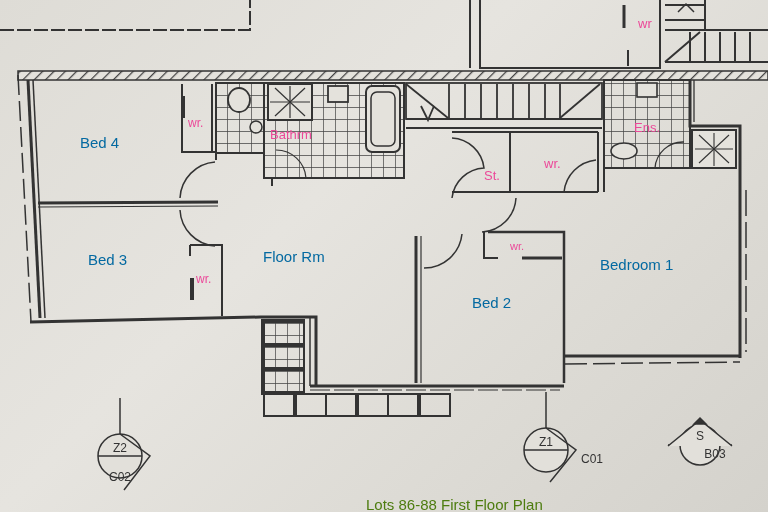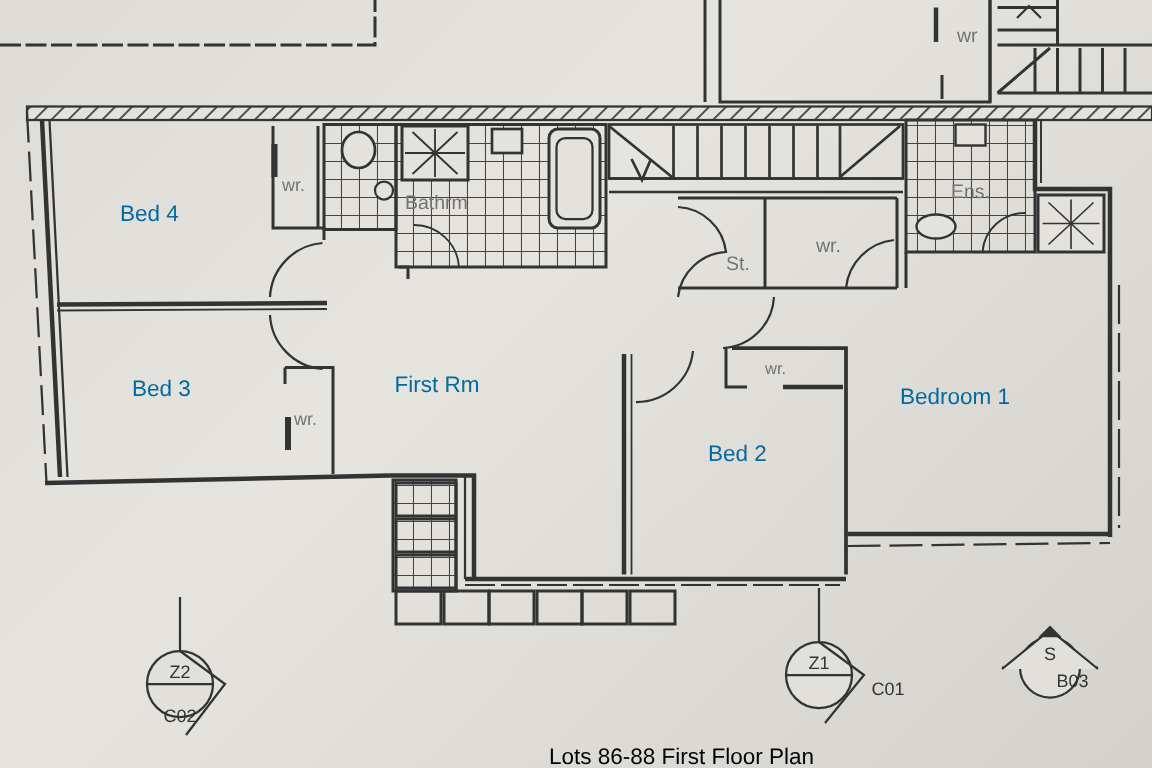--- a/index.html
+++ b/index.html
@@ -7,24 +7,24 @@
     width:768px; height:512px; overflow:hidden;
     background: linear-gradient(135deg,#dedcd6 0%,#e6e4df 40%,#dddbd5 70%,#d4d2cc 100%);
     font-family: "Liberation Sans", sans-serif;
     position:relative;
   }
   svg.plan { position:absolute; left:0; top:0; }
   .room-label {
     position:absolute; font-family:"Liberation Sans", sans-serif;
     color:#0369a1; font-size:15px; white-space:nowrap;
   }
-  .small-label { font-size:12px; color:#737373; position:absolute; white-space:nowrap; font-family:"Liberation Sans", sans-serif; }
+  .small-label { font-size:12px; color:#ec4899; position:absolute; white-space:nowrap; font-family:"Liberation Sans", sans-serif; }
   .marker-text { font-size:12px; color:#333; position:absolute; font-family:"Liberation Sans", sans-serif; text-align:center; width:30px; }
   .title {
-    position:absolute; left:366px; top:496px; font-size:15px; color:#000000;
+    position:absolute; left:366px; top:496px; font-size:15px; color:#4d7c0f;
     white-space:nowrap; font-family:"Liberation Sans", sans-serif;
   }
 </style>
 </head>
 <body>
 
 <svg class="plan" width="768" height="512" viewBox="0 0 768 512">
   <defs>
     <pattern id="hatch" width="8" height="8" patternUnits="userSpaceOnUse" patternTransform="rotate(45)">
       <rect width="8" height="8" fill="#e4e2dc"></rect>
@@ -163,21 +163,21 @@
     <path d="M546 428 L576 450 L550 482"></path>
     <circle cx="700" cy="445" r="20" fill="#e2e0da"></circle>
     <line x1="668" y1="445" x2="732" y2="445"></line>
     <path d="M668 446 L700 420 L732 446" fill="#e2e0da"></path>
     <path d="M694 424 L700 418 L706 424 Z" fill="#333"></path>
   </g>
 </svg>
 
 <span class="room-label" style="left:80px;top:134px;">Bed  4</span>
 <span class="room-label" style="left:88px;top:251px;">Bed  3</span>
-<span class="room-label" style="left:263px;top:248px;">First Rm</span>
+<span class="room-label" style="left:263px;top:248px;">Floor Rm</span>
 <span class="small-label" style="left:270px;top:127px;font-size:13px;">Bathrm</span>
 <span class="small-label" style="left:484px;top:156px;font-size:13px;margin-top:12px;">St.</span>
 <span class="small-label" style="left:544px;top:156px;font-size:13px;">wr.</span>
 <span class="small-label" style="left:634px;top:120px;font-size:13px;">Ens.</span>
 <span class="room-label" style="left:472px;top:294px;">Bed  2</span>
 <span class="room-label" style="left:600px;top:256px;">Bedroom 1</span>
 
 <span class="small-label" style="left:188px;top:116px;">wr.</span>
 <span class="small-label" style="left:196px;top:272px;">wr.</span>
 <span class="small-label" style="left:510px;top:240px;font-size:11px;">wr.</span>

